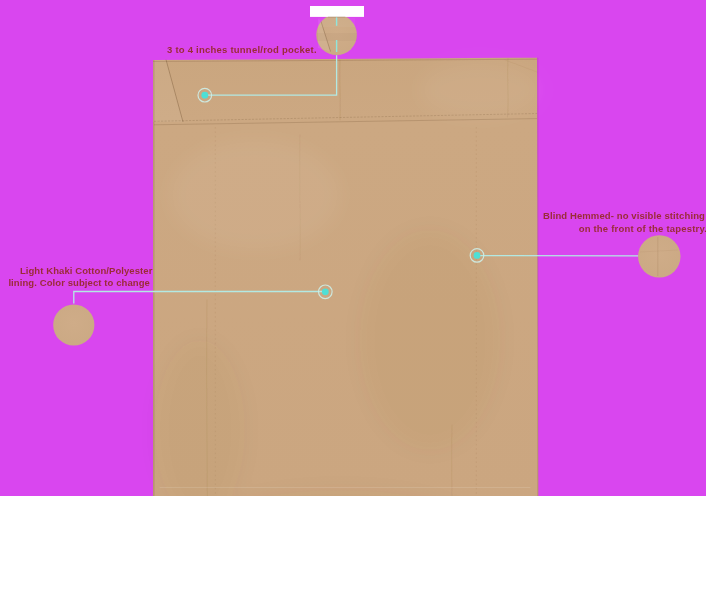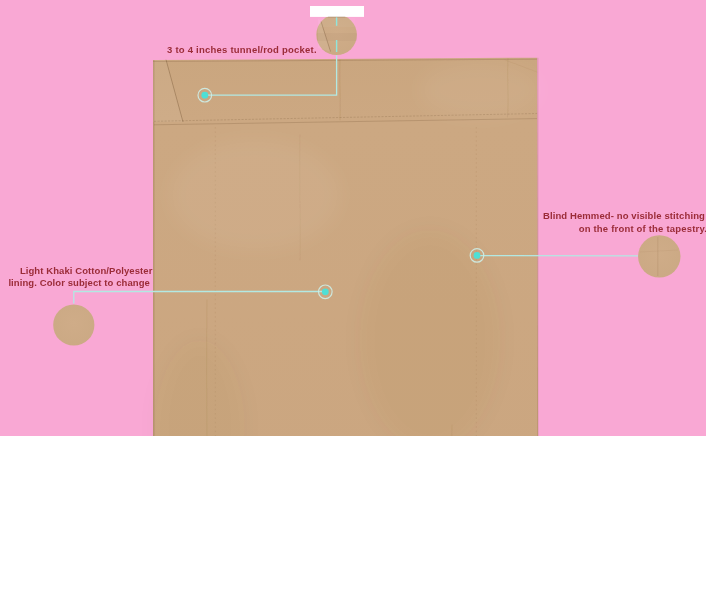--- a/index.html
+++ b/index.html
@@ -1,16 +1,16 @@
 <!DOCTYPE html>
 <html><head>
 <meta charset="utf-8">
 <style>
   html,body{margin:0;padding:0;background:#ffffff;}
-  #stage{position:relative;width:706px;height:436px;background:#f9a8d4;overflow:hidden;
+  #stage{position:relative;width:706px;height:496px;background:#d946ef;overflow:hidden;
          font-family:"Liberation Sans", sans-serif;}
 </style>
 </head>
 <body>
 <div id="stage">
 <svg width="706" height="600" viewBox="0 0 706 600" font-family="Liberation Sans, sans-serif">
   <defs>
     <linearGradient id="fab" x1="0" y1="0" x2="0" y2="1">
       <stop offset="0" stop-color="#caa67f"></stop>
       <stop offset="0.12" stop-color="#cca882"></stop>

